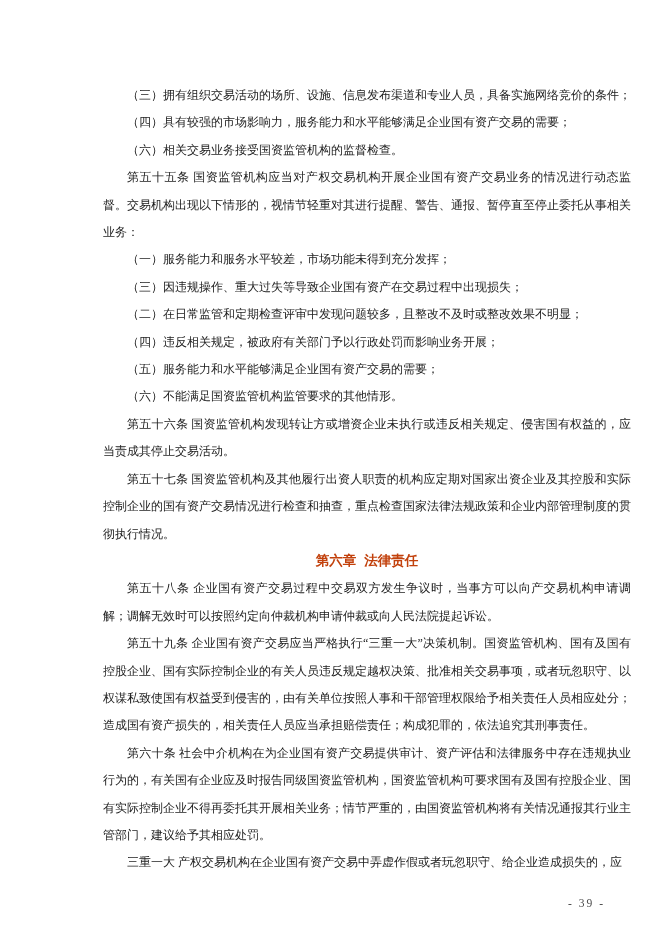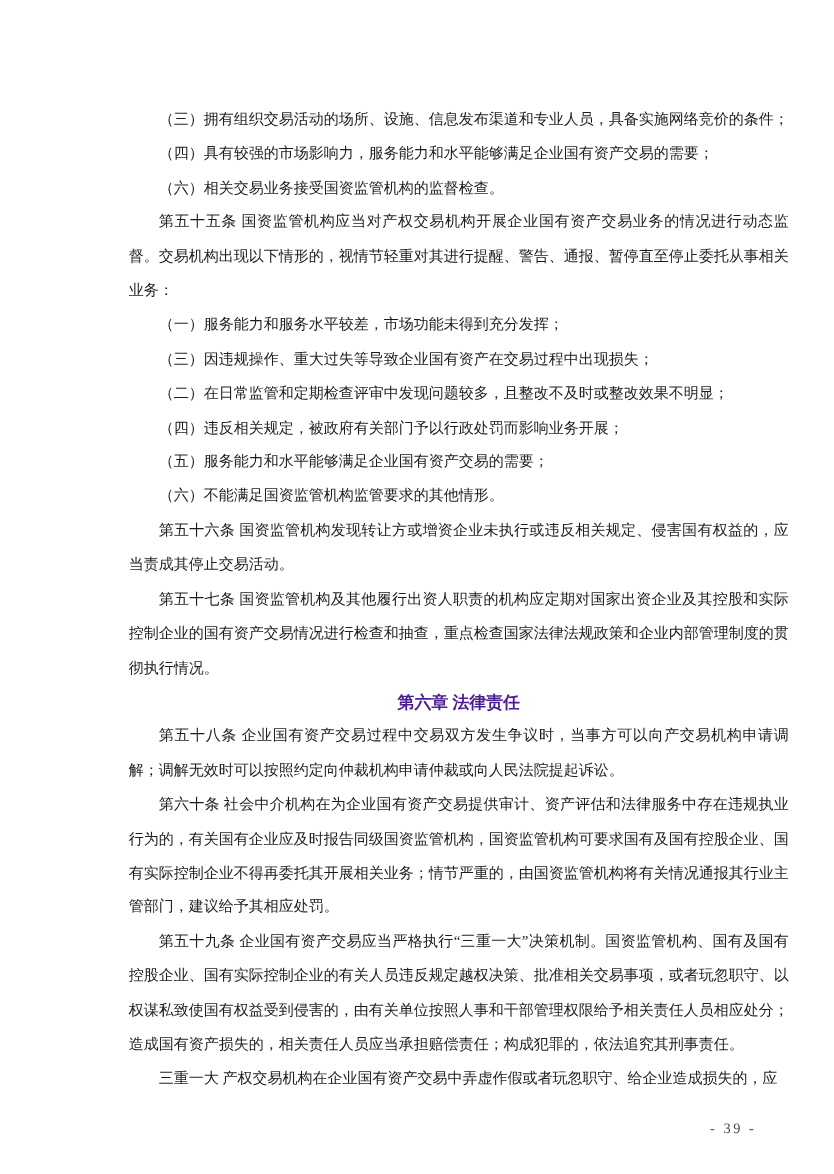--- a/index.html
+++ b/index.html
@@ -27,27 +27,27 @@
     margin: 0;
     font-size: 12px;
     line-height: 27.4px;
     text-align: justify;
     text-indent: 2em;
     letter-spacing: 0;
     word-break: break-all;
   }
   .chapter-heading {
     margin: 0;
-    font-family: Liberation Serif, serif;
+    font-family: Liberation Mono, monospace;
     font-weight: bold;
     font-size: 13.5px;
     line-height: 27.4px;
     text-align: center;
     text-indent: 0;
-    color: #4c1d95;
+    color: #c2410c;
   }
   .page-number {
     position: absolute;
     right: 62px;
     bottom: 30px;
     font-size: 11.5px;
     color: #4a4a4a;
     font-family: "Liberation Serif", "DejaVu Serif", serif;
     letter-spacing: 2px;
   }
@@ -64,18 +64,18 @@
     <p class="para">（一）服务能力和服务水平较差，市场功能未得到充分发挥；</p>
     <p class="para">（三）因违规操作、重大过失等导致企业国有资产在交易过程中出现损失；</p>
     <p class="para">（二）在日常监管和定期检查评审中发现问题较多，且整改不及时或整改效果不明显；</p>
     <p class="para">（四）违反相关规定，被政府有关部门予以行政处罚而影响业务开展；</p>
     <p class="para">（五）服务能力和水平能够满足企业国有资产交易的需要；</p>
     <p class="para">（六）不能满足国资监管机构监管要求的其他情形。</p>
     <p class="para">第五十六条 国资监管机构发现转让方或增资企业未执行或违反相关规定、侵害国有权益的，应当责成其停止交易活动。</p>
     <p class="para">第五十七条 国资监管机构及其他履行出资人职责的机构应定期对国家出资企业及其控股和实际控制企业的国有资产交易情况进行检查和抽查，重点检查国家法律法规政策和企业内部管理制度的贯彻执行情况。</p>
     <h2 class="chapter-heading">第六章 法律责任</h2>
     <p class="para">第五十八条 企业国有资产交易过程中交易双方发生争议时，当事方可以向产交易机构申请调解；调解无效时可以按照约定向仲裁机构申请仲裁或向人民法院提起诉讼。</p>
+    <p class="para">第五十九条 企业国有资产交易应当严格执行“三重一大”决策机制。国资监管机构、国有及国有控股企业、国有实际控制企业的有关人员违反规定越权决策、批准相关交易事项，或者玩忽职守、以权谋私致使国有权益受到侵害的，由有关单位按照人事和干部管理权限给予相关责任人员相应处分；造成国有资产损失的，相关责任人员应当承担赔偿责任；构成犯罪的，依法追究其刑事责任。</p>
     <p class="para">第六十条 社会中介机构在为企业国有资产交易提供审计、资产评估和法律服务中存在违规执业行为的，有关国有企业应及时报告同级国资监管机构，国资监管机构可要求国有及国有控股企业、国有实际控制企业不得再委托其开展相关业务；情节严重的，由国资监管机构将有关情况通报其行业主管部门，建议给予其相应处罚。</p>
-    <p class="para">第五十九条 企业国有资产交易应当严格执行“三重一大”决策机制。国资监管机构、国有及国有控股企业、国有实际控制企业的有关人员违反规定越权决策、批准相关交易事项，或者玩忽职守、以权谋私致使国有权益受到侵害的，由有关单位按照人事和干部管理权限给予相关责任人员相应处分；造成国有资产损失的，相关责任人员应当承担赔偿责任；构成犯罪的，依法追究其刑事责任。</p>
     <p class="para">三重一大 产权交易机构在企业国有资产交易中弄虚作假或者玩忽职守、给企业造成损失的，应</p>
   </div>
   <div class="page-number">- 39 -</div>
 </div>
 
 </body></html>

